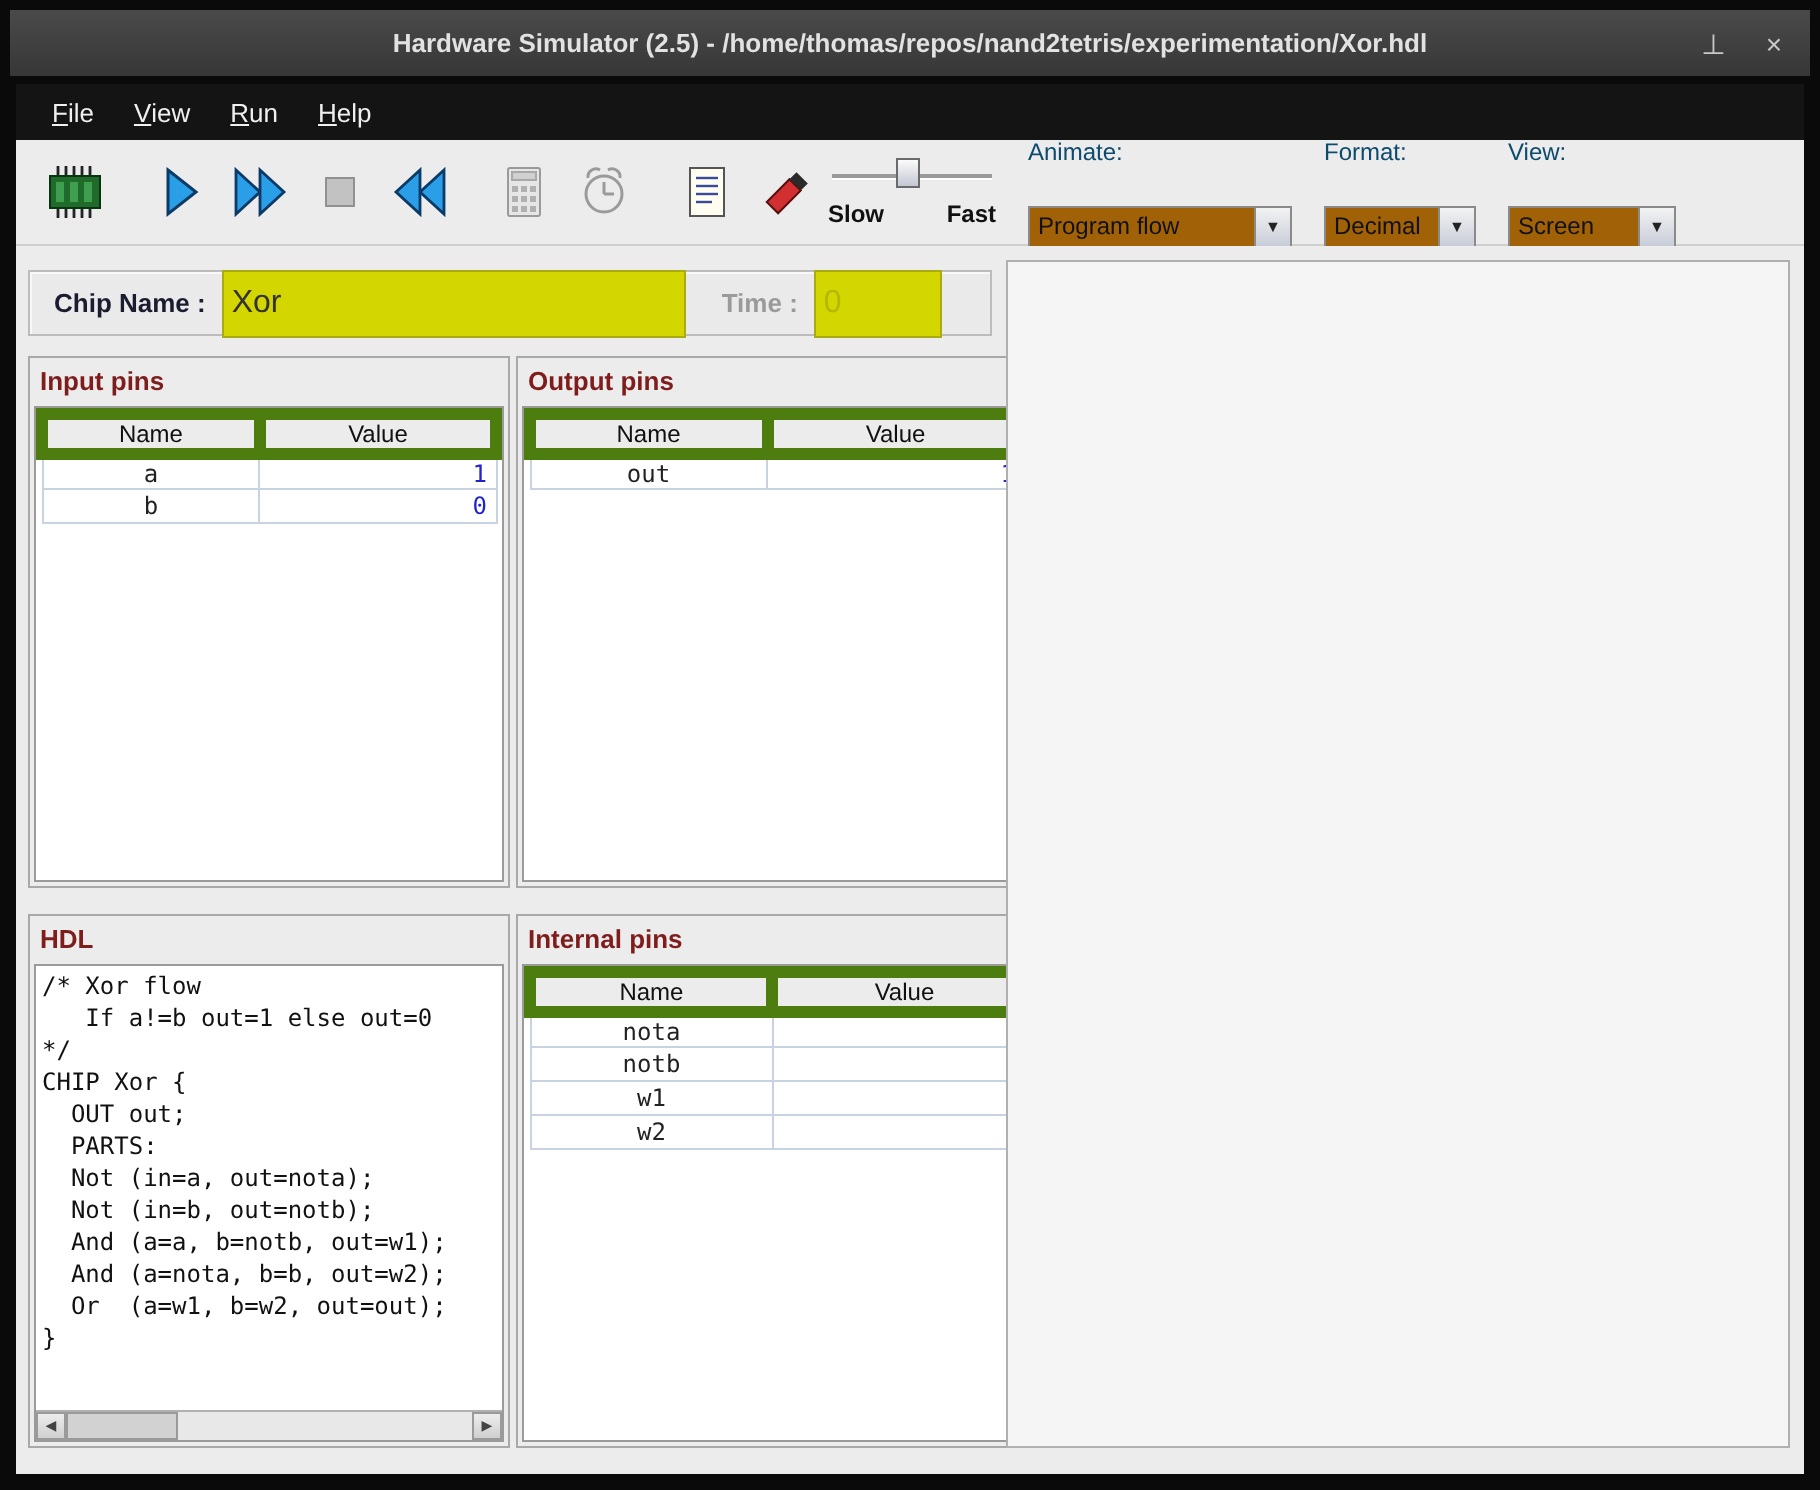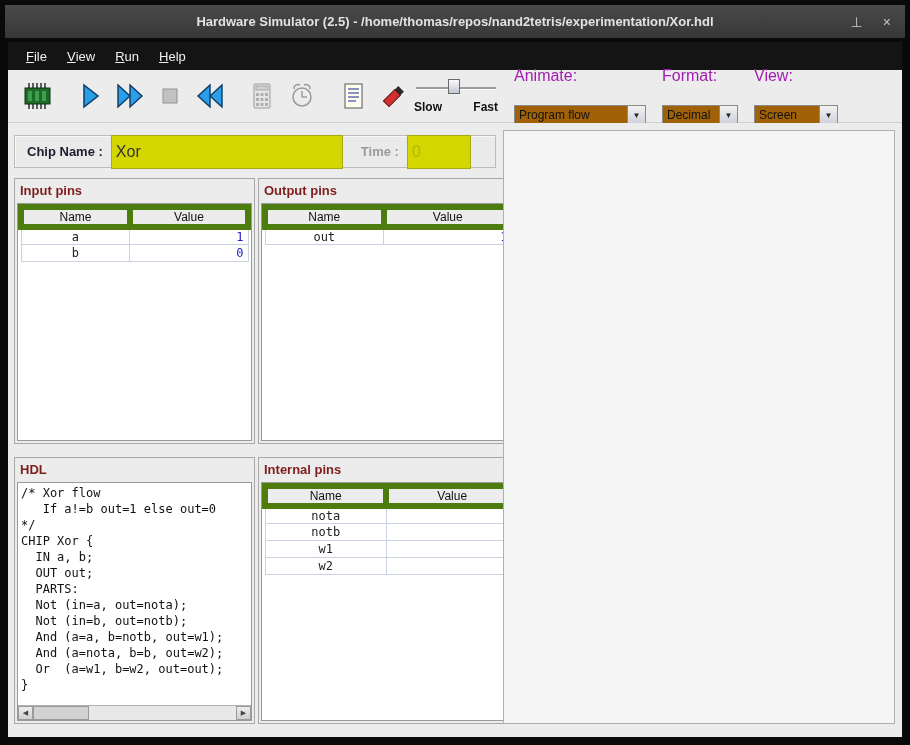--- a/index.html
+++ b/index.html
@@ -31,21 +31,21 @@
   .slider-group { width:84px; margin-left:0; display:flex; flex-direction:column; }
   .slider-row { position:relative; height:16px; }
   .slider-track { position:absolute; left:2px; right:2px; top:8px; height:2px; background:#9a9a9a;
     box-shadow:0 1px 0 #ffffff; }
   .slider-thumb { position:absolute; left:34px; top:0; width:12px; height:15px;
     background:linear-gradient(#fbfbfb,#c3c7d3); border:1px solid #6a6a6a; }
   .slider-labels { display:flex; justify-content:space-between; font-weight:bold; font-size:12px;
     margin-top:5px; color:#111; }
 
   .combo-group { margin-left:16px; display:flex; flex-direction:column; }
-  .combo-label { font-size:16px; color:#a21caf; margin-bottom:20px; }
+  .combo-label { font-size:12px; color:#0c4a6e; margin-bottom:20px; }
   .combo { display:flex; height:21px; border:1px solid #8a8a8a; background:#a16207; align-items:stretch; }
   .combo-text { flex:1; font-size:12px; padding:2px 4px; white-space:nowrap; overflow:hidden; color:#111; }
   .combo-arrow { width:18px; background:linear-gradient(#f2f2f2,#c9cdd9); border-left:1px solid #8a8a8a;
     font-size:8px; color:#222; display:flex; align-items:center; justify-content:center; }
   .combo.w-lg { width:132px; } .combo.w-sm { width:76px; } .combo.w-md { width:84px; }
 
   
   .content { position:absolute; top:123px; left:8px; right:8px; bottom:8px; background:#ececec; }
 
   .chipbar { position:absolute; left:6px; top:12px; width:482px; height:33px;
@@ -323,21 +323,20 @@
         <div class="code-lines">
 
             <div class="code-line">/* Xor flow</div>
 
             <div class="code-line">   If a!=b out=1 else out=0</div>
 
             <div class="code-line">*/</div>
 
             <div class="code-line">CHIP Xor {</div>
 
-            <div class="code-line">  IN a, b;</div>
 
             <div class="code-line">  OUT out;</div>
 
             <div class="code-line">  PARTS:</div>
 
             <div class="code-line">  Not (in=a, out=nota);</div>
 
             <div class="code-line">  Not (in=b, out=notb);</div>
 
             <div class="code-line">  And (a=a, b=notb, out=w1);</div>

